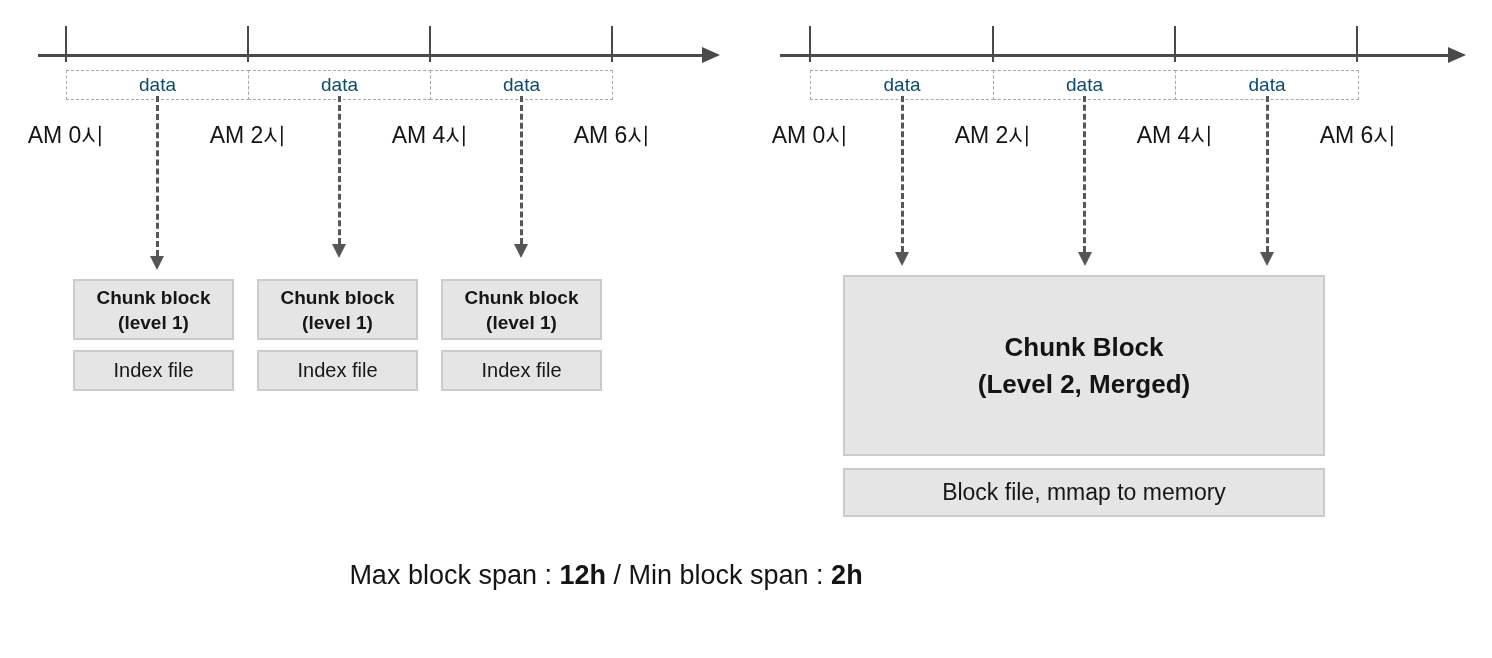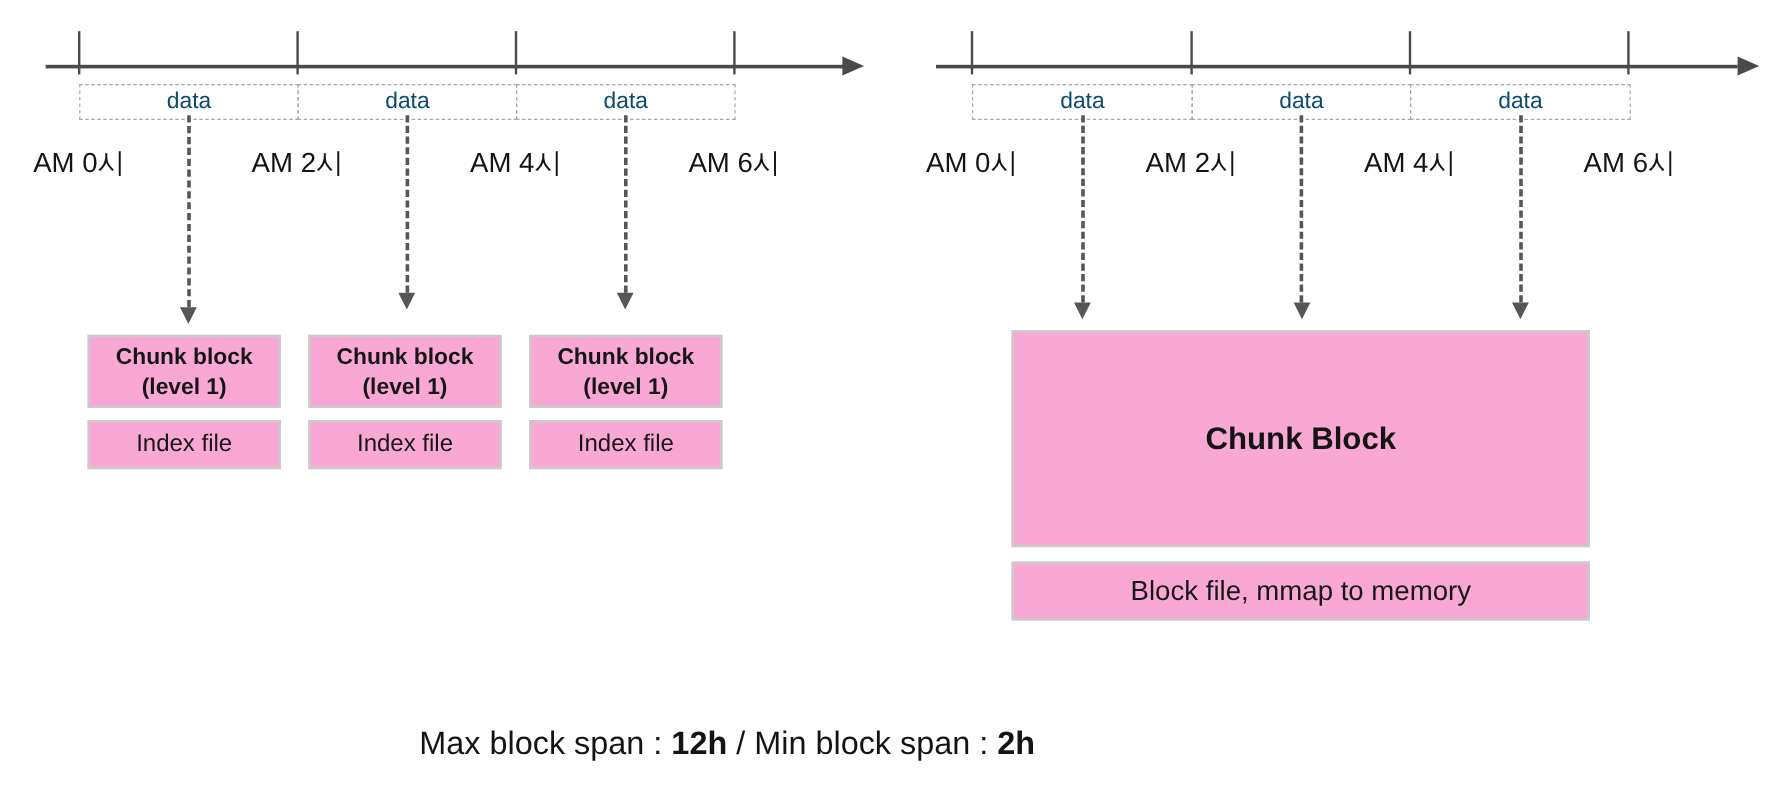--- a/index.html
+++ b/index.html
@@ -14,30 +14,30 @@
   .tick{position:absolute;width:2px;height:36px;top:26px;background:#4a4a4a;}
   .data-box{position:absolute;top:58px;height:30px;box-sizing:border-box;
     border:1.5px dashed #a9a9a9;display:flex;align-items:center;justify-content:center;
     font-size:19px;color:#0c4a6e;margin-top:12px;}
   .time-label{position:absolute;top:120px;width:140px;text-align:center;
     font-size:23px;color:#141414;white-space:nowrap;}
   .dash-line{position:absolute;width:0;border-left:3px dashed #565656;}
   .dash-head{position:absolute;width:0;height:0;
     border-left:7px solid transparent;border-right:7px solid transparent;
     border-top:14px solid #565656;}
-  .box{position:absolute;background:#f9a8d4;border:2px solid #cbcbcb;box-sizing:border-box;
+  .box{position:absolute;background:#e5e5e5;border:2px solid #cbcbcb;box-sizing:border-box;
     display:flex;flex-direction:column;align-items:center;justify-content:center;
     text-align:center;}
   .chunk-sm{width:161px;height:61px;top:279px;}
   .chunk-sm .l1,.chunk-sm .l2{font-weight:bold;font-size:19px;line-height:25px;color:#161616;}
   .index-sm{width:161px;height:41px;top:350px;font-size:20px;color:#161616;}
   .chunk-lg{left:843px;top:275px;width:482px;height:181px;}
   .chunk-lg .l1,.chunk-lg .l2{font-weight:bold;font-size:26px;line-height:37px;color:#141414;}
   .index-lg{left:843px;top:468px;width:482px;height:49px;font-size:23px;color:#161616;}
-  .caption{position:absolute;left:0;top:604px;width:1212px;text-align:center;
+  .caption{position:absolute;left:0;top:560px;width:1212px;text-align:center;
     font-size:27px;color:#141414;}
   .caption span{white-space:pre;}
   .caption .b{font-weight:bold;}
 </style>
 </head>
 <body>
 
 <div id="canvas">
 
   <div>
@@ -103,20 +103,21 @@
 
     <div class="dash-line" style="left:900.5px;top:96px;height:156px;"></div>
     <div class="dash-head" style="left:895px;top:252px;"></div>
     <div class="dash-line" style="left:1083px;top:96px;height:156px;"></div>
     <div class="dash-head" style="left:1077.5px;top:252px;"></div>
     <div class="dash-line" style="left:1265.5px;top:96px;height:156px;"></div>
     <div class="dash-head" style="left:1260px;top:252px;"></div>
 
     <div class="box chunk-lg">
       <div class="l1">Chunk Block</div>
+      <div class="l2">(Level 2, Merged)</div>
     </div>
 
     <div class="box index-lg">Block file, mmap to memory</div>
   </div>
 
   <div class="caption">
     <span>Max block span : </span><span class="b">12h</span><span> / Min block span : </span><span class="b">2h</span>
   </div>
 
 </div>

